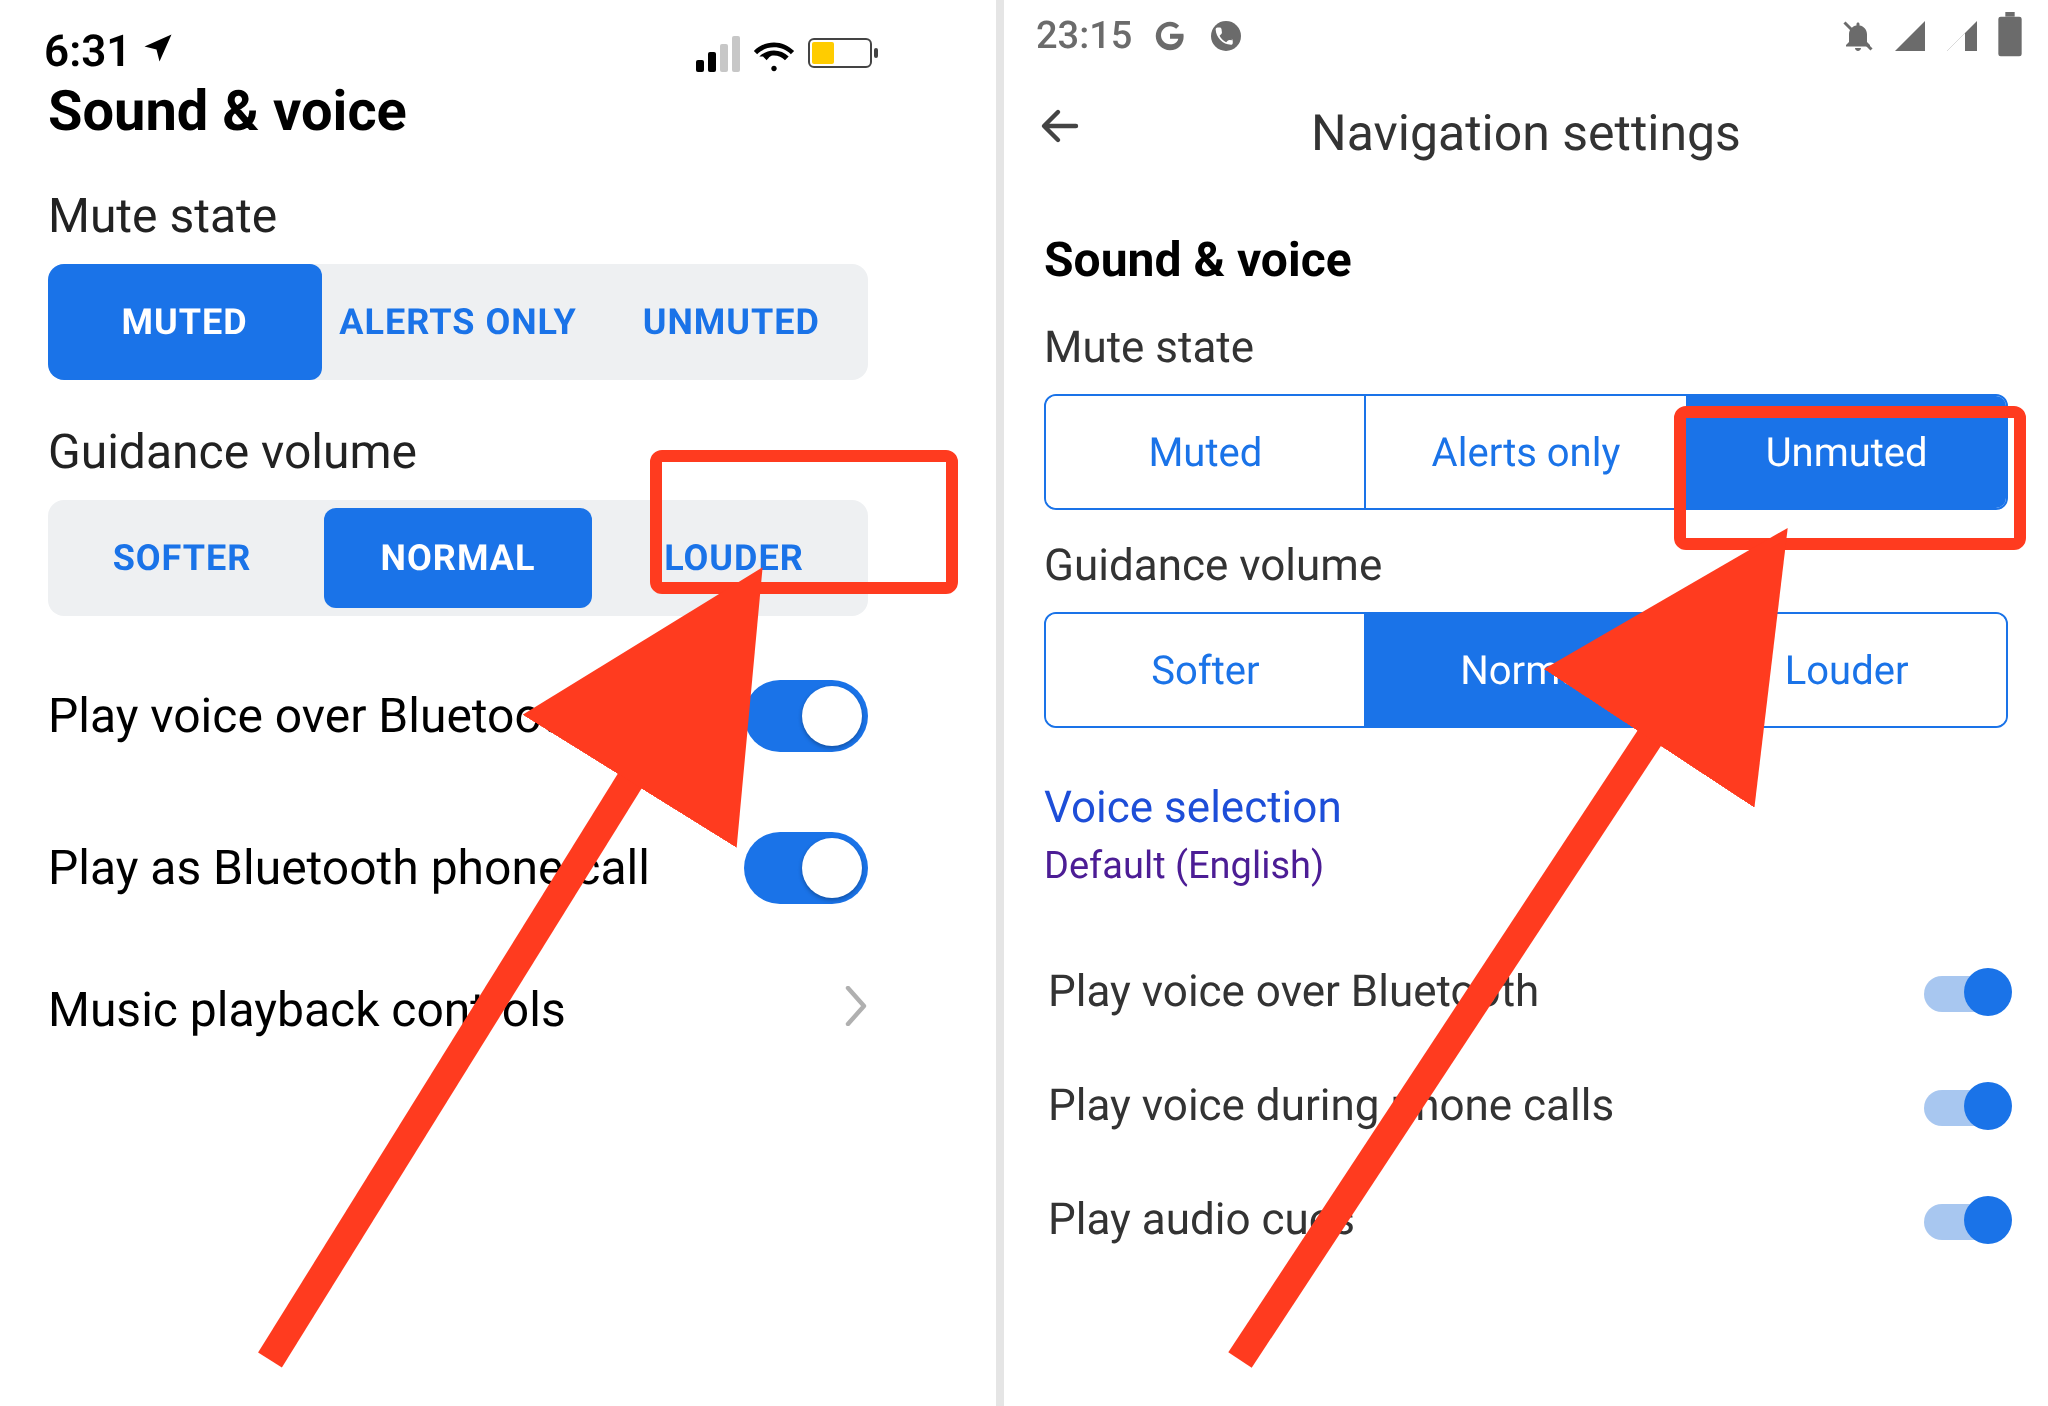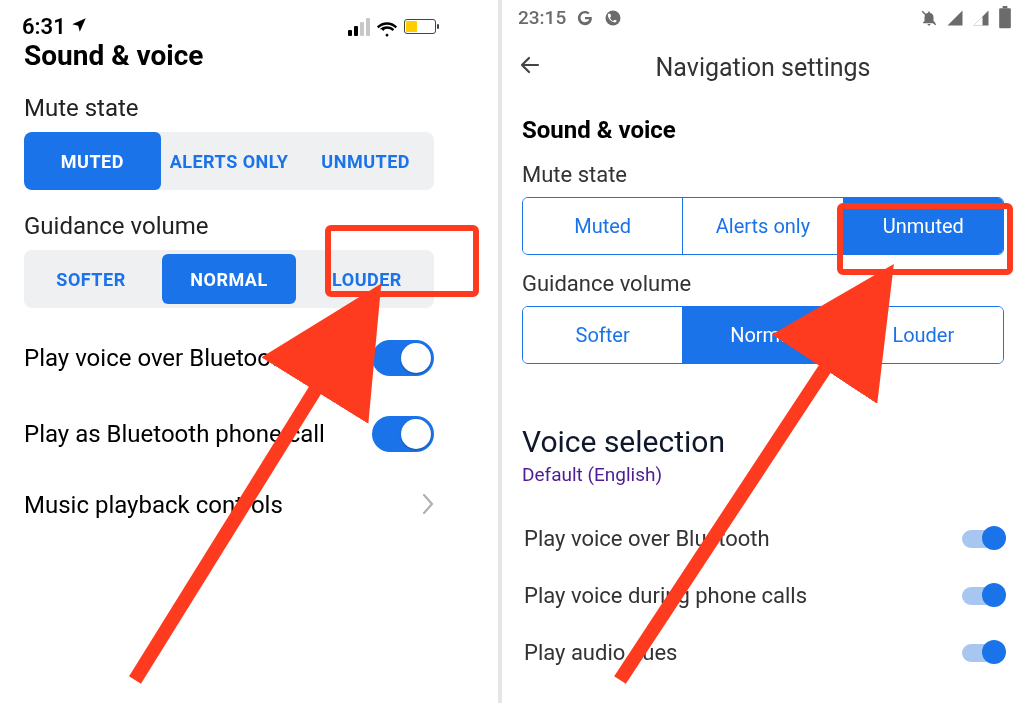--- a/index.html
+++ b/index.html
@@ -42,34 +42,34 @@
   .ios-link .chev { color:#b0b0b0; font-size:26px; }
   .ios-link .sub { color:#8a8a8a; font-size:21px; }
   .ios-link .ttl { font-size:24px; }
 
   
   .and-status { display:flex; align-items:center; justify-content:space-between; padding:6px 12px 0 16px; color:#6b6b6b; font-size:19px; }
   .and-status .left { display:flex; align-items:center; gap:10px; font-weight:500; }
   .and-status .right { display:flex; align-items:center; gap:8px; }
   .sicon { width:18px; height:18px; display:inline-flex; align-items:center; justify-content:center; }
 
-  .and-header { display:flex; align-items:center; position:relative; padding:24px 0 22px 0; }
+  .and-header { display:flex; align-items:flex-end; position:relative; padding:24px 0 22px 0; }
   .and-header .back { position:absolute; left:16px; font-size:28px; color:#444; }
   .and-header .ttl { margin:0 auto; font-size:25px; font-weight:400; color:#333; }
 
   .and-section { font-size:24px; font-weight:700; padding:12px 20px 14px 20px; }
   .and-label { font-size:22px; color:#333; padding:4px 20px 10px 20px; }
 
   .and-seg { display:flex; margin:0 20px 12px 20px; height:58px; border:1.5px solid #1a73e8; border-radius:6px; overflow:hidden; }
   .and-seg .btn { flex:1; display:flex; align-items:center; justify-content:center; font-size:20px; color:#1a73e8; border-right:1.5px solid #1a73e8; cursor:pointer; background:#fff;}
   .and-seg .btn:last-child { border-right:none; }
   .and-seg .btn.sel { background:#1a73e8; color:#fff; }
 
   .voice-sel { padding:16px 20px 6px 20px; }
-  .voice-sel .ttl { font-size:30px; color:#0f172a;margin-top:32px; }
+  .voice-sel .ttl { font-size:22px; color:#1d4ed8; }
   .voice-sel .sub { font-size:19px; color:#4c1d95; margin-top:4px; }
 
   .and-row { display:flex; align-items:center; justify-content:space-between; padding:16px 22px; font-size:22px; color:#333; }
   .and-switch { position:relative; width:40px; height:18px; background:#a8c7f0; border-radius:10px; }
   .and-switch .knob { position:absolute; right:-4px; top:-4px; width:24px; height:24px; background:#1a73e8; border-radius:50%; }
 
   
   .hl { position:absolute; border:6px solid #ff3b1f; border-radius:6px; pointer-events:none; }
   .arrow-svg { position:absolute; pointer-events:none; }
 </style>

